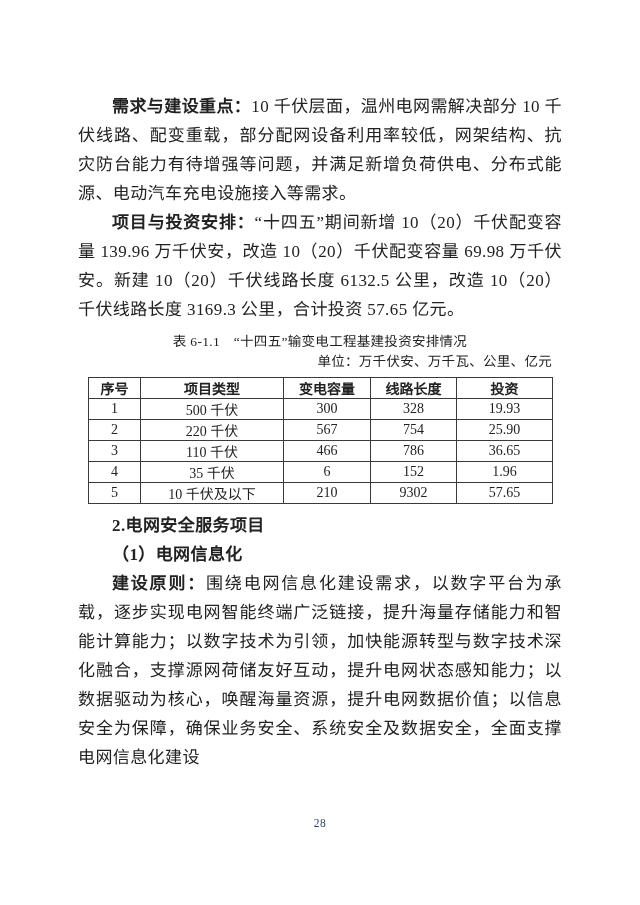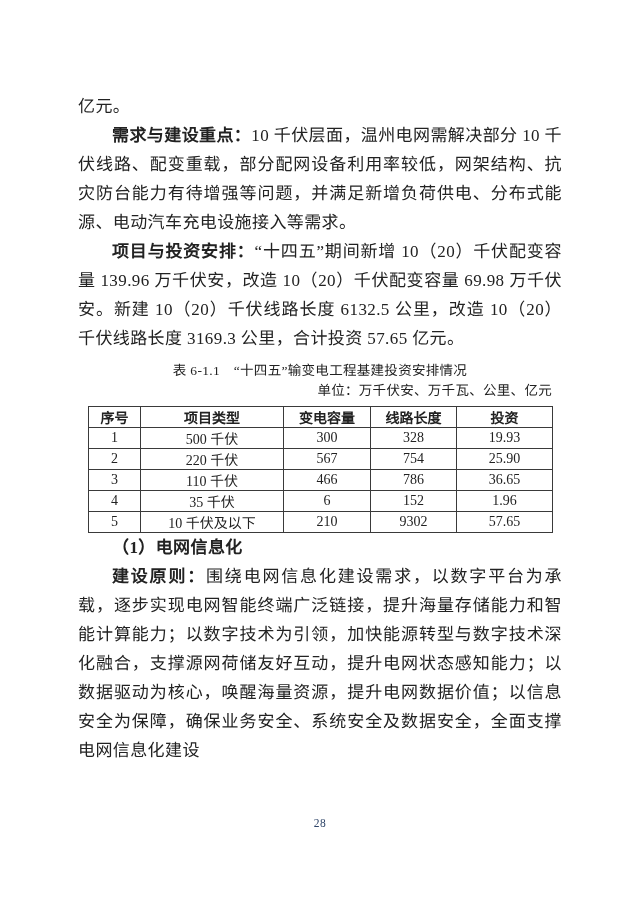--- a/index.html
+++ b/index.html
@@ -82,21 +82,20 @@
     font-size: 11.5px;
     color: #2e4468;
     letter-spacing: 0.5px;
   }
 </style>
 </head>
 <body>
 
 <div class="page">
 
-  <p class="body-text">亿元。</p>
 
 
   <p class="body-text justify indent2"><span class="run-bold">需求与建设重点：</span><span>10 千伏层面，温州电网需解决部分 10 千伏线路、配变重载，部分配网设备利用率较低，网架结构、抗灾防台能力有待增强等问题，并满足新增负荷供电、分布式能源、电动汽车充电设施接入等需求。</span></p>
 
   <p class="body-text justify indent2"><span class="run-bold">项目与投资安排：</span><span>“十四五”期间新增 10（20）千伏配变容量 139.96 万千伏安，改造 10（20）千伏配变容量 69.98 万千伏安。新建 10（20）千伏线路长度 6132.5 公里，改造 10（20）千伏线路长度 3169.3 公里，合计投资 57.65 亿元。</span></p>
 
   <div class="table-caption">表 6-1.1　“十四五”输变电工程基建投资安排情况</div>
 
   <div class="table-units">单位：万千伏安、万千瓦、公里、亿元</div>
 
@@ -149,20 +148,21 @@
       <tr>
         <td>5</td>
         <td>10 千伏及以下</td>
         <td>210</td>
         <td>9302</td>
         <td>57.65</td>
       </tr>
     </tbody>
   </table>
 
+  <p class="sec-heading mt-after-table">2.电网安全服务项目</p>
 
   <p class="sec-heading">（1）电网信息化</p>
 
   <p class="body-text justify indent2"><span class="run-bold">建设原则：</span><span>围绕电网信息化建设需求，以数字平台为承载，逐步实现电网智能终端广泛链接，提升海量存储能力和智能计算能力；以数字技术为引领，加快能源转型与数字技术深化融合，支撑源网荷储友好互动，提升电网状态感知能力；以数据驱动为核心，唤醒海量资源，提升电网数据价值；以信息安全为保障，确保业务安全、系统安全及数据安全，全面支撑电网信息化建设</span></p>
 
   <div class="page-number">28</div>
 
 </div>
 
 </body></html>

